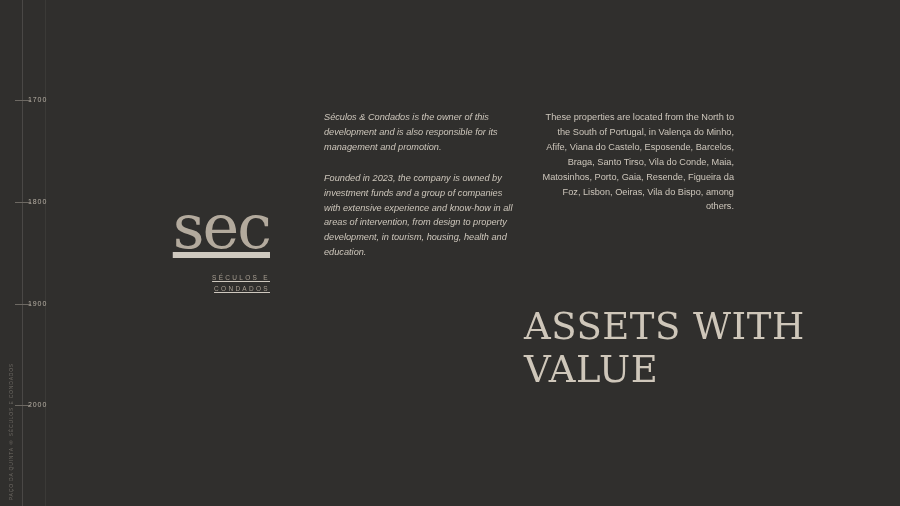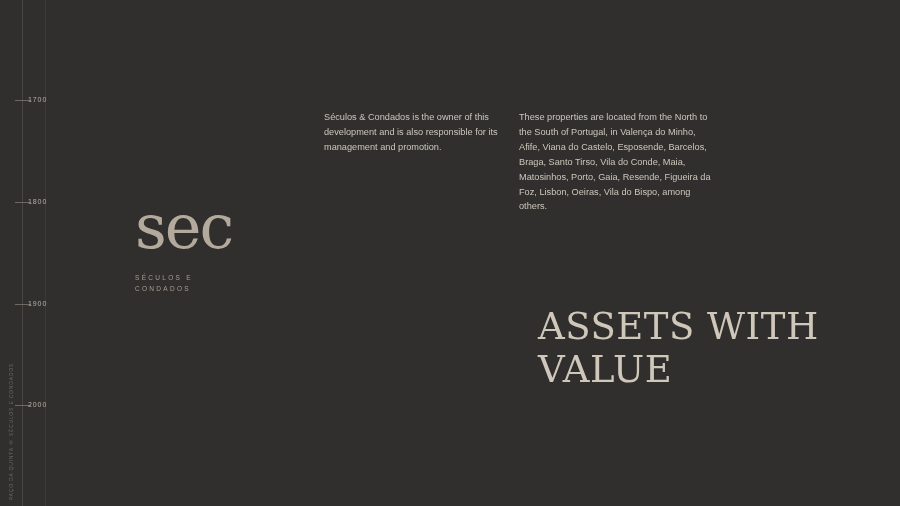--- a/index.html
+++ b/index.html
@@ -62,21 +62,22 @@
     transform: rotate(180deg);
     white-space: nowrap;
   }
 
   
   #logo-block {
     position: absolute;
     left: 135px;
     top: 196px;
     width: 135px;
-    text-align: left;
+    text-align: right;
+    text-decoration: underline;
   }
   #logo-mark {
     font-family: "DejaVu Serif", serif;
     font-size: 62px;
     line-height: 1;
     letter-spacing: -2px;
     color: #b3aa9d;
     font-weight: 400;
   }
   #logo-sub {
@@ -90,29 +91,29 @@
 
   
   .col {
     position: absolute;
     top: 110px;
     width: 196px;
     font-size: 9.2px;
     line-height: 1.62;
     color: #cdc6bb;
   }
-  #col-left { left: 324px; }
-  #col-right { left: 519px; }
+  #col-left { left: 324px; font-style: italic; }
+  #col-right { left: 538px; text-align: right; }
   .col p { margin: 0 0 16px 0; }
   .col p:last-child { margin-bottom: 0; }
 
   
   #headline {
     position: absolute;
-    left: 538px;
+    left: 524px;
     top: 306px;
     width: 330px;
     font-family: "DejaVu Serif", serif;
     font-size: 37px;
     line-height: 1.16;
     letter-spacing: 0.5px;
     color: #cfc7ba;
     font-weight: 400;
   }
 </style>
@@ -142,20 +143,21 @@
   <div id="logo-block">
     <div id="logo-mark">sec</div>
     <div id="logo-sub">
       <div>SÉCULOS E</div>
       <div>CONDADOS</div>
     </div>
   </div>
 
   <div class="col" id="col-left">
     <p>Séculos &amp; Condados is the owner of this development and is also responsible for its management and promotion.</p>
+    <p>Founded in 2023, the company is owned by investment funds and a group of companies with extensive experience and know-how in all areas of intervention, from design to property development, in tourism, housing, health and education.</p>
   </div>
 
   <div class="col" id="col-right">
     <p>These properties are located from the North to the South of Portugal, in Valença do Minho, Afife, Viana do Castelo, Esposende, Barcelos, Braga, Santo Tirso, Vila do Conde, Maia, Matosinhos, Porto, Gaia, Resende, Figueira da Foz, Lisbon, Oeiras, Vila do Bispo, among others.</p>
   </div>
 
   <div id="headline">ASSETS WITH VALUE</div>
 
 </div>
 

